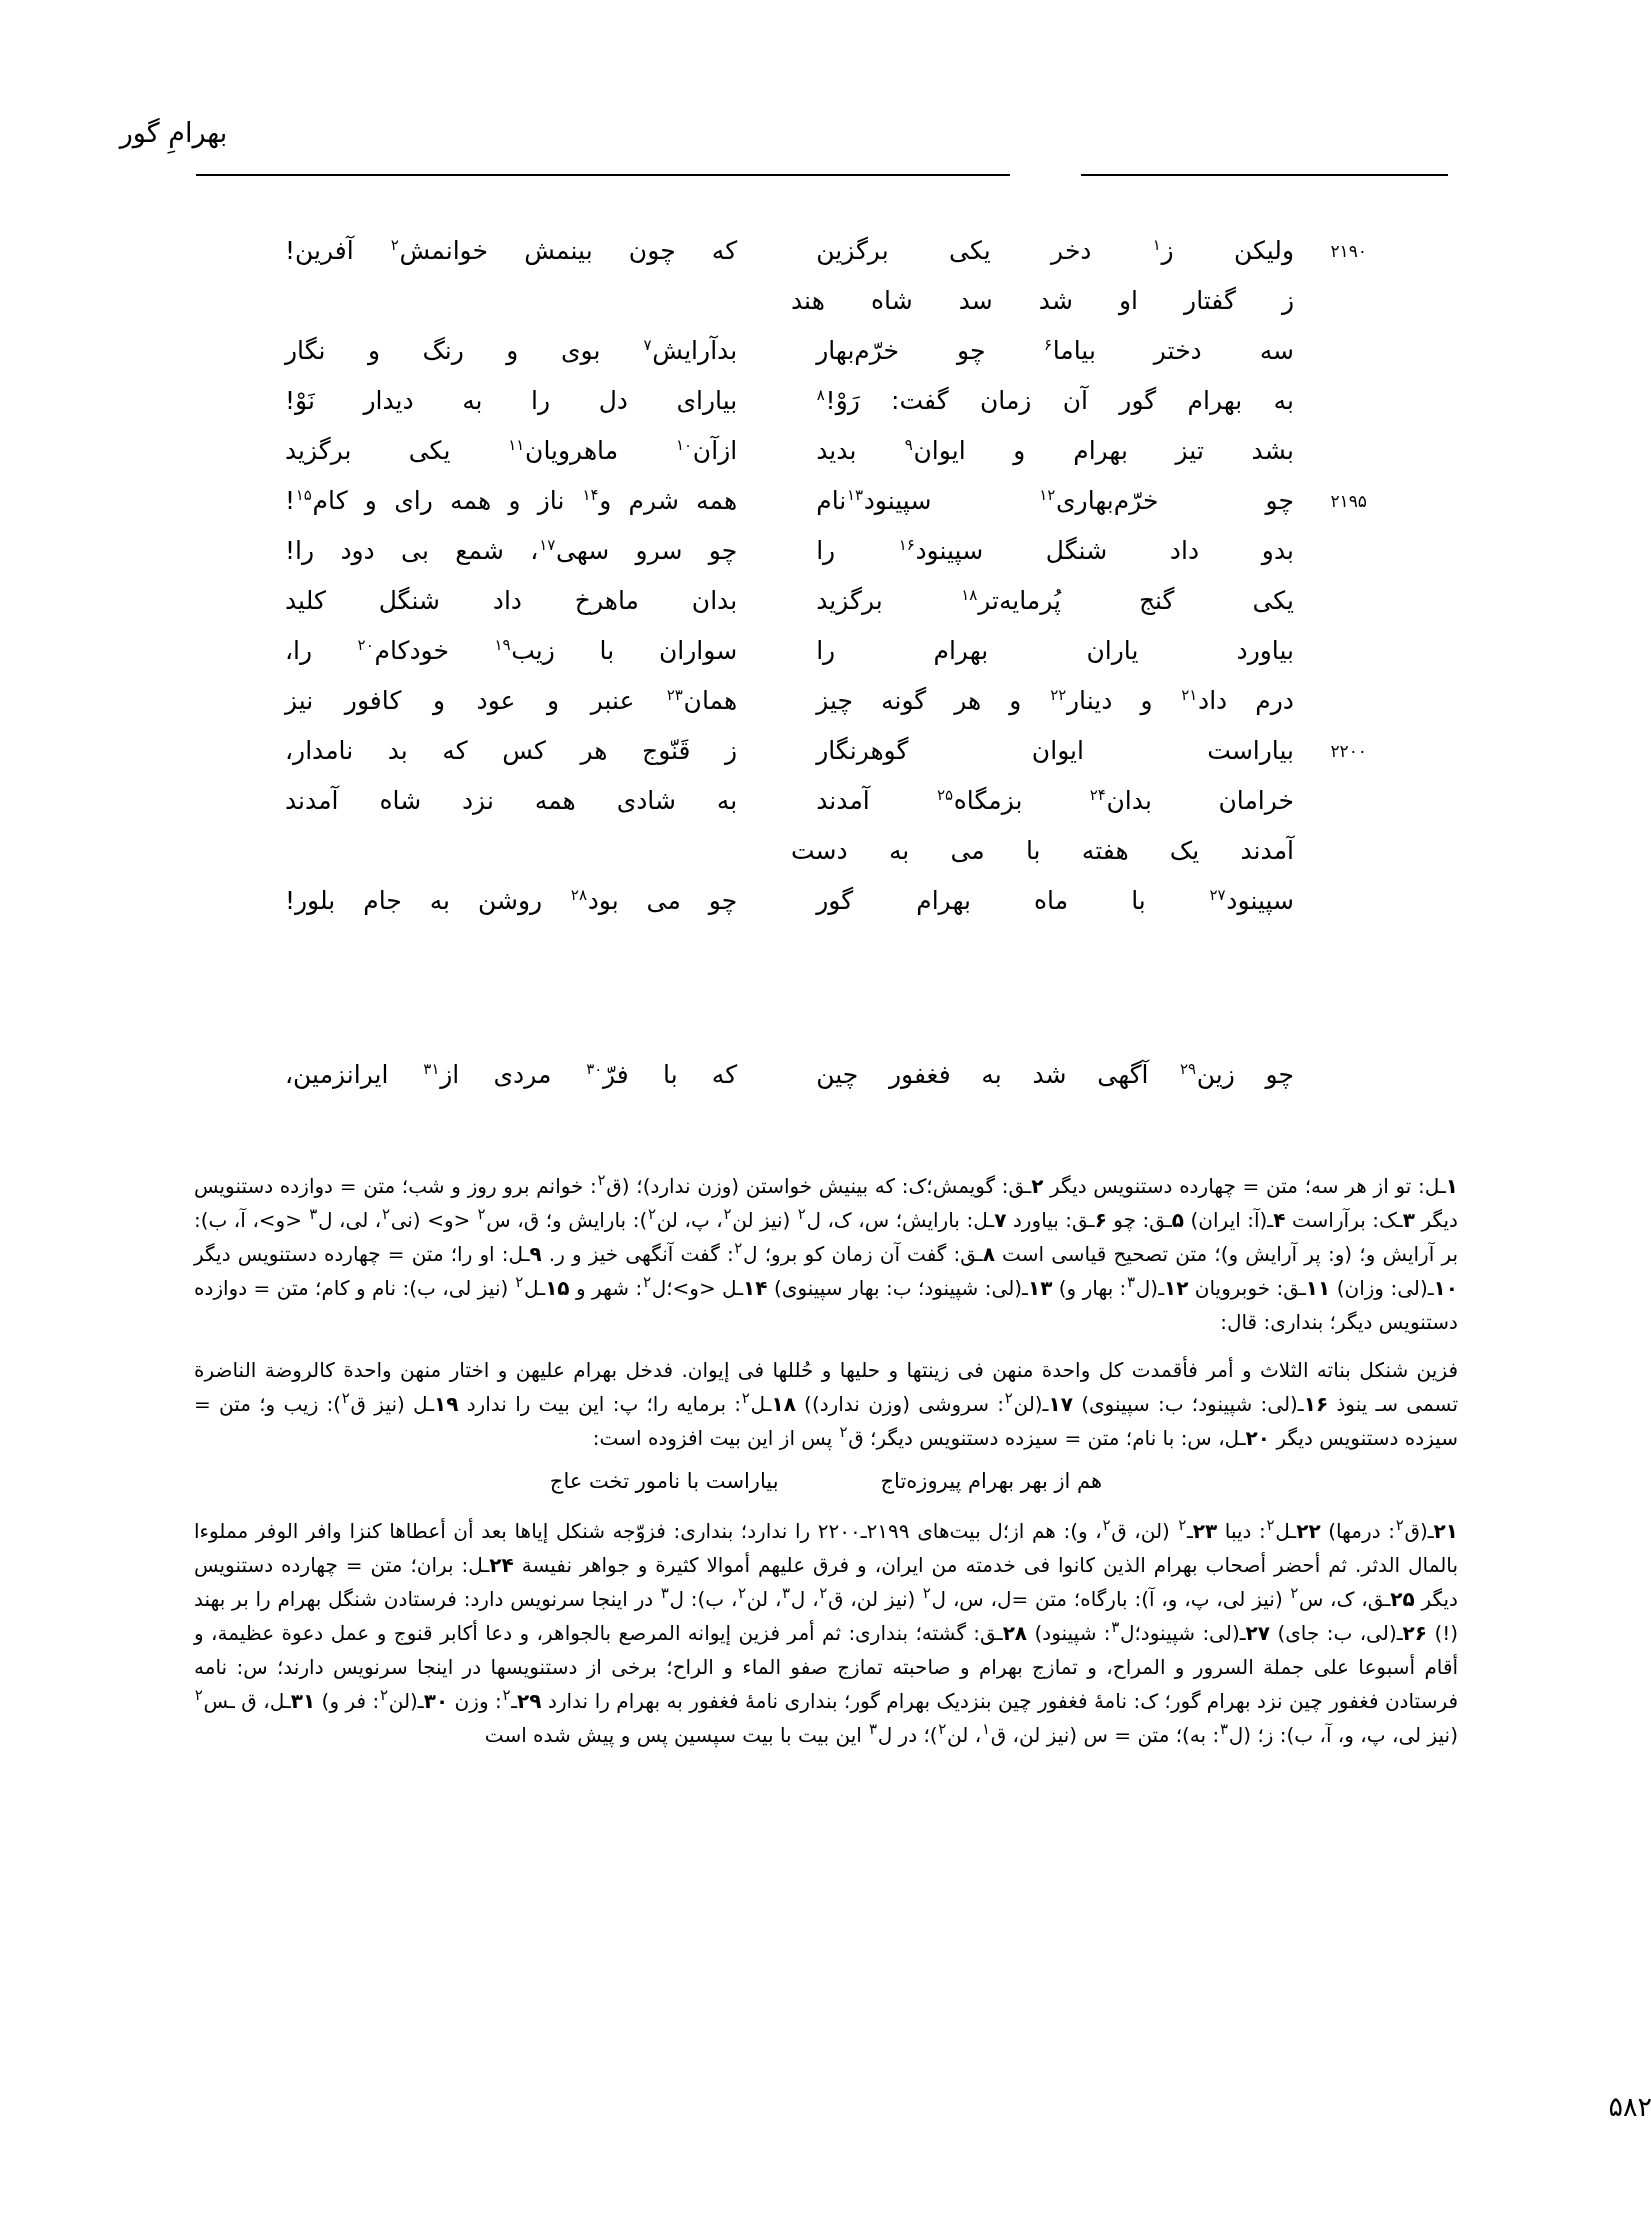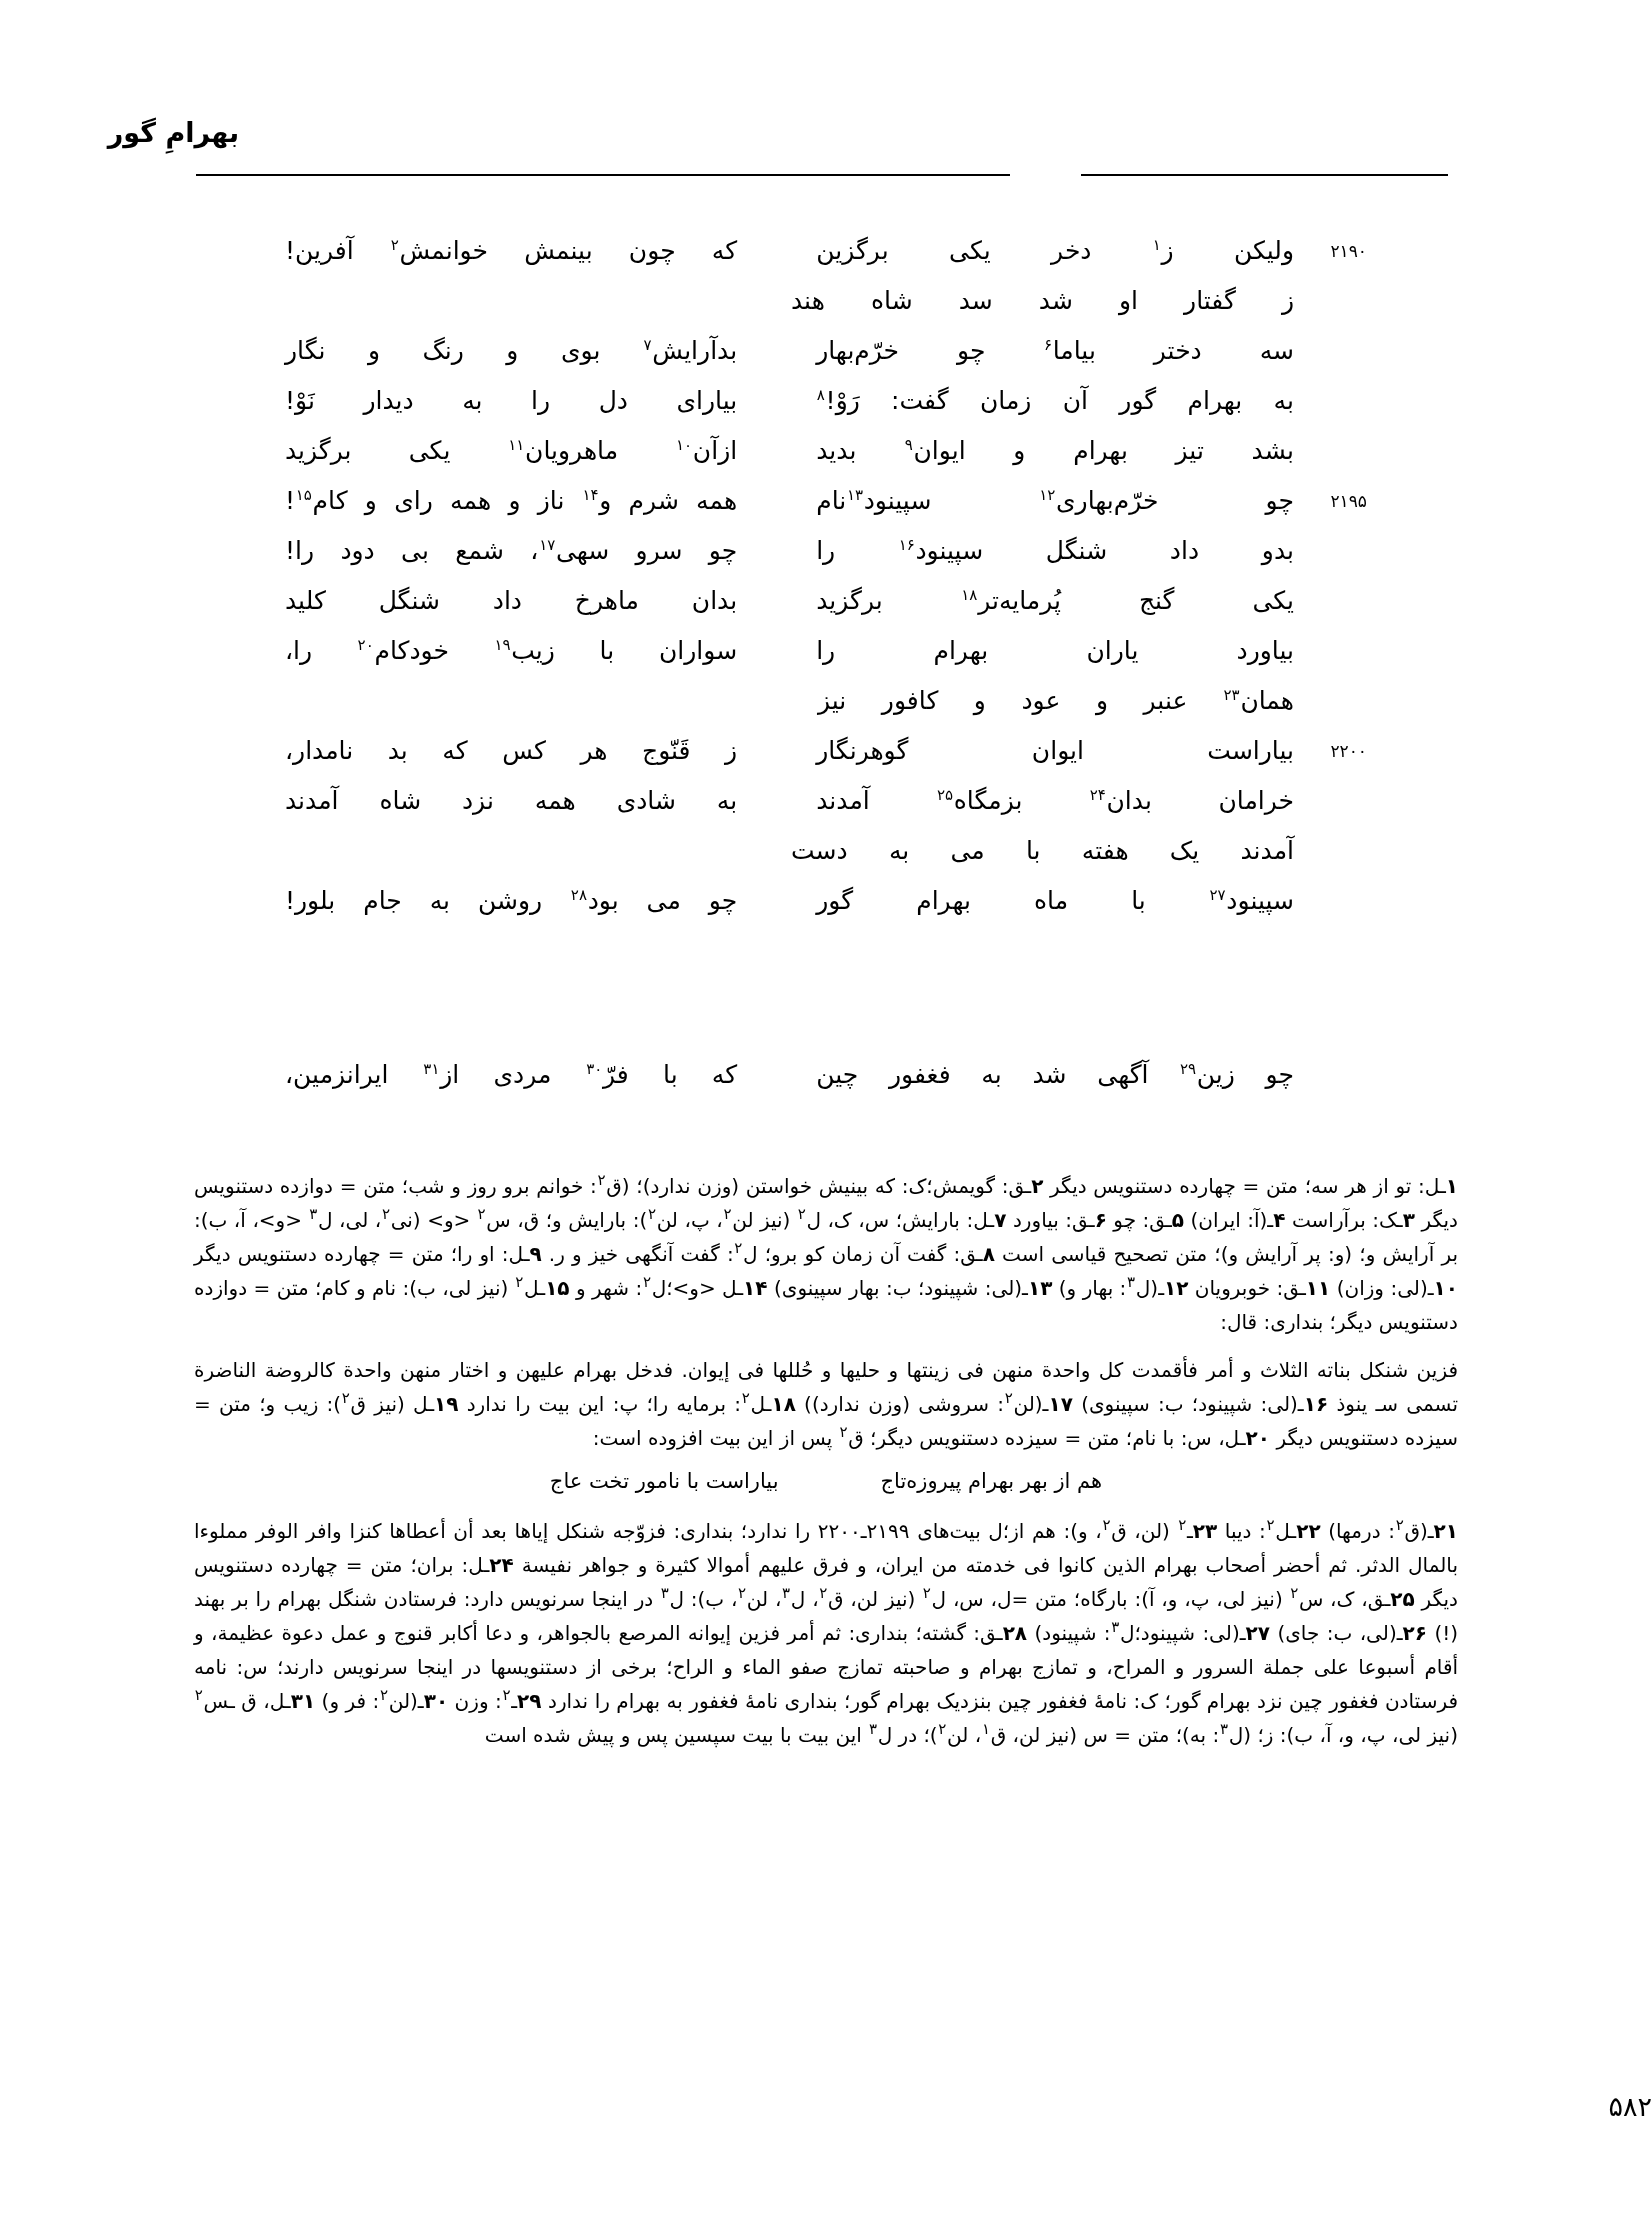--- a/index.html
+++ b/index.html
@@ -30,21 +30,21 @@
     left: 204px;
     height: 63px;
   }
   .header-title {
     position: absolute;
     top: 0;
     right: 1166px;
     width: 217px;
     text-align: center;
     font-size: 27px;
-    font-weight: bold;
+    font-weight: normal;
     line-height: 1.15;
     letter-spacing: 0px;
     direction: rtl;
   }
   .header-rule {
     position: absolute;
     top: 57px;
     right: 0;
     width: 1252px;
     height: 2px;
@@ -207,20 +207,21 @@
         <span class="hemistich right">یکی گنج پُرمایه‌تر<sup class="fn">۱۸</sup> برگزید</span>
         <span class="hemistich left">بدان ماهرخ داد شنگل کلید</span>
       </div>
       <div class="verse-row">
         <span class="bnum blank">&nbsp;</span>
         <span class="hemistich right">بیاورد یاران بهرام را</span>
         <span class="hemistich left">سواران با زیب<sup class="fn">۱۹</sup> خودکام<sup class="fn">۲۰</sup> را،</span>
       </div>
       <div class="verse-row">
         <span class="bnum blank">&nbsp;</span>
+        <span class="hemistich right">درم داد<sup class="fn">۲۱</sup> و دینار<sup class="fn">۲۲</sup> و هر گونه چیز</span>
         <span class="hemistich left">همان<sup class="fn">۲۳</sup> عنبر و عود و کافور نیز</span>
       </div>
       <div class="verse-row">
         <span class="bnum">۲۲۰۰</span>
         <span class="hemistich right">بیاراست ایوان گوهرنگار</span>
         <span class="hemistich left">ز قَنّوج هر کس که بد نامدار،</span>
       </div>
       <div class="verse-row">
         <span class="bnum blank">&nbsp;</span>
         <span class="hemistich right">خرامان بدان<sup class="fn">۲۴</sup> بزمگاه<sup class="fn">۲۵</sup> آمدند</span>

